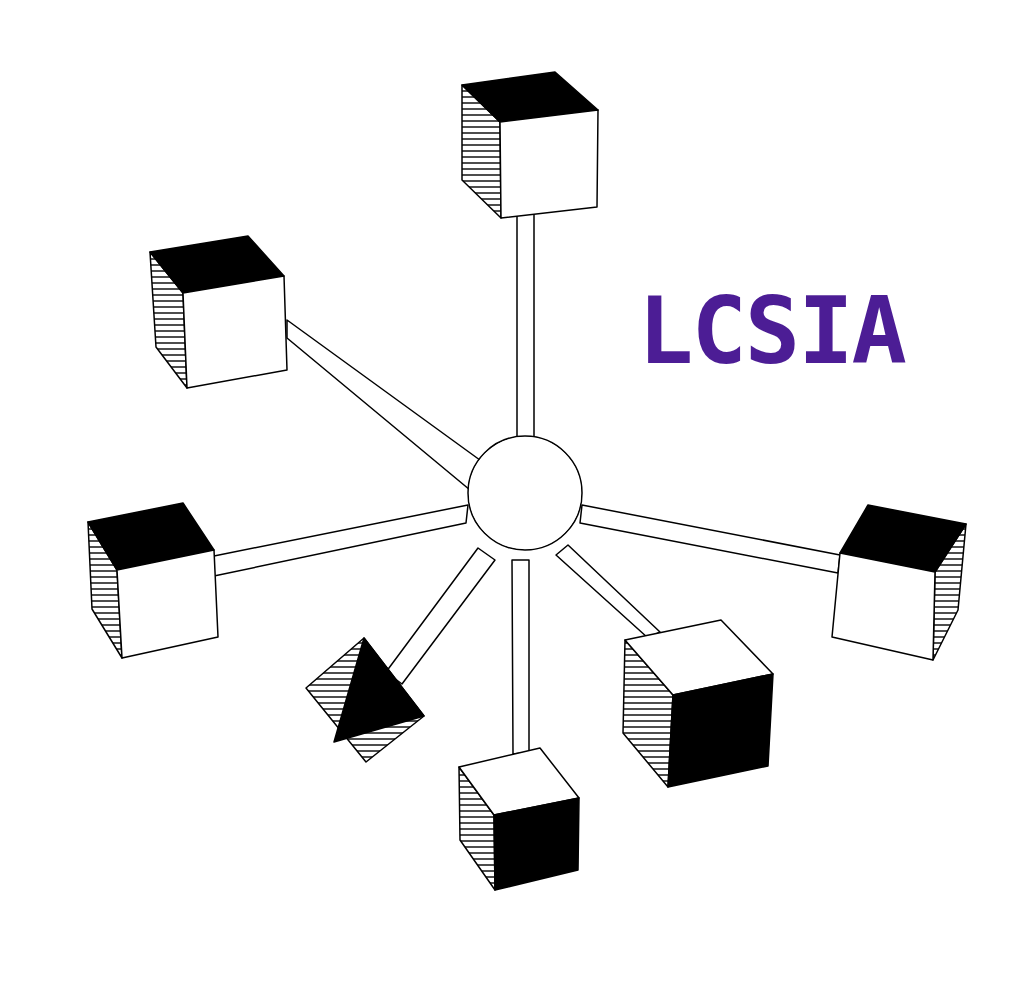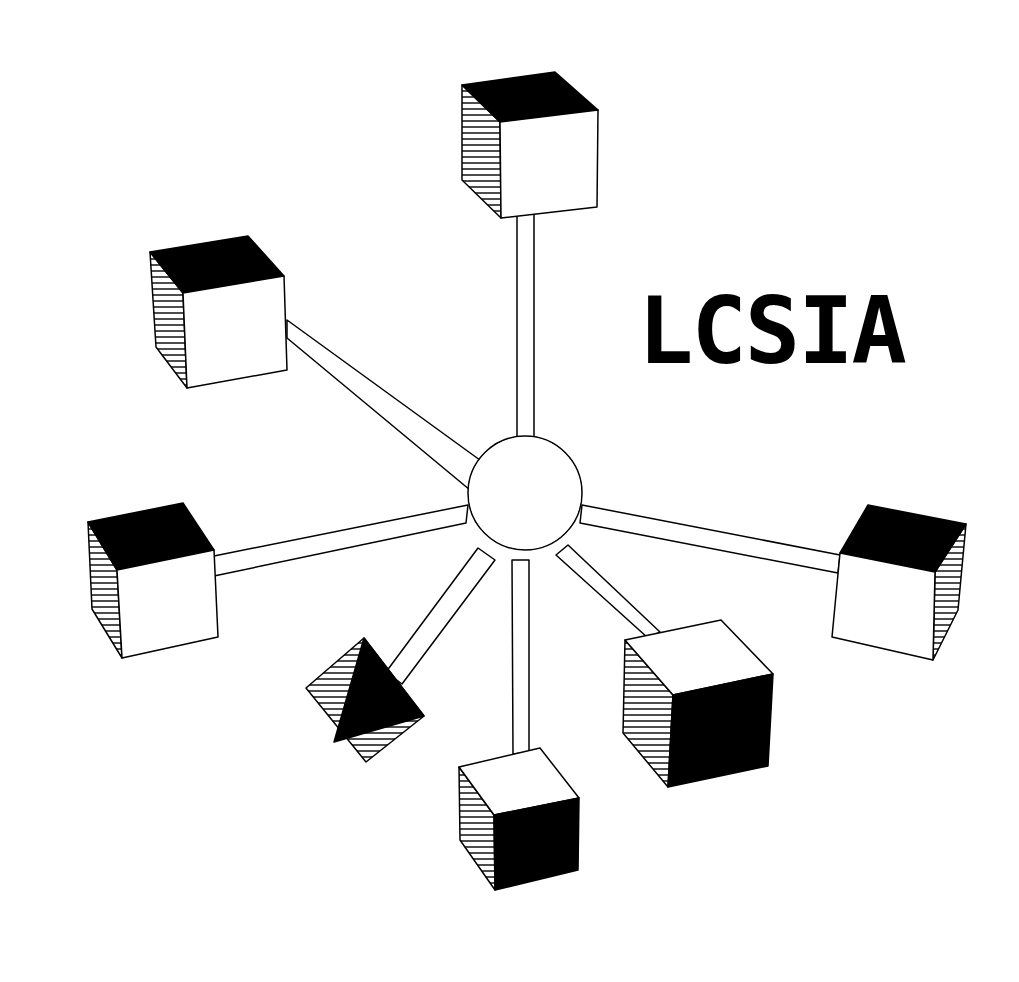--- a/index.html
+++ b/index.html
@@ -1,18 +1,18 @@
 <!DOCTYPE html>
 <html><head>
 <meta charset="utf-8">
 <style>
   html,body{margin:0;padding:0;background:#fff;}
   body{width:1019px;height:982px;position:relative;overflow:hidden;}
   svg{position:absolute;left:0;top:0;}
-  .logo-text{position:absolute;left:638px;top:286px;font-family:"DejaVu Sans Mono","Liberation Mono",monospace;font-weight:bold;font-size:92px;letter-spacing:-2px;color:#000000;line-height:1;}
+  .logo-text{position:absolute;left:638px;top:286px;font-family:"DejaVu Sans Mono","Liberation Mono",monospace;font-weight:bold;font-size:92px;letter-spacing:-2px;color:#4c1d95;line-height:1;}
 </style>
 </head>
 <body>
 
 <svg id="diagram" width="1019" height="982" viewBox="0 0 1019 982" xmlns="http://www.w3.org/2000/svg">
   <defs>
     <pattern id="hatch" width="8" height="6" patternUnits="userSpaceOnUse">
       <rect width="8" height="6" fill="#fff"></rect>
       <line x1="0" y1="1" x2="8" y2="1" stroke="#000" stroke-width="1.4"></line>
     </pattern>

